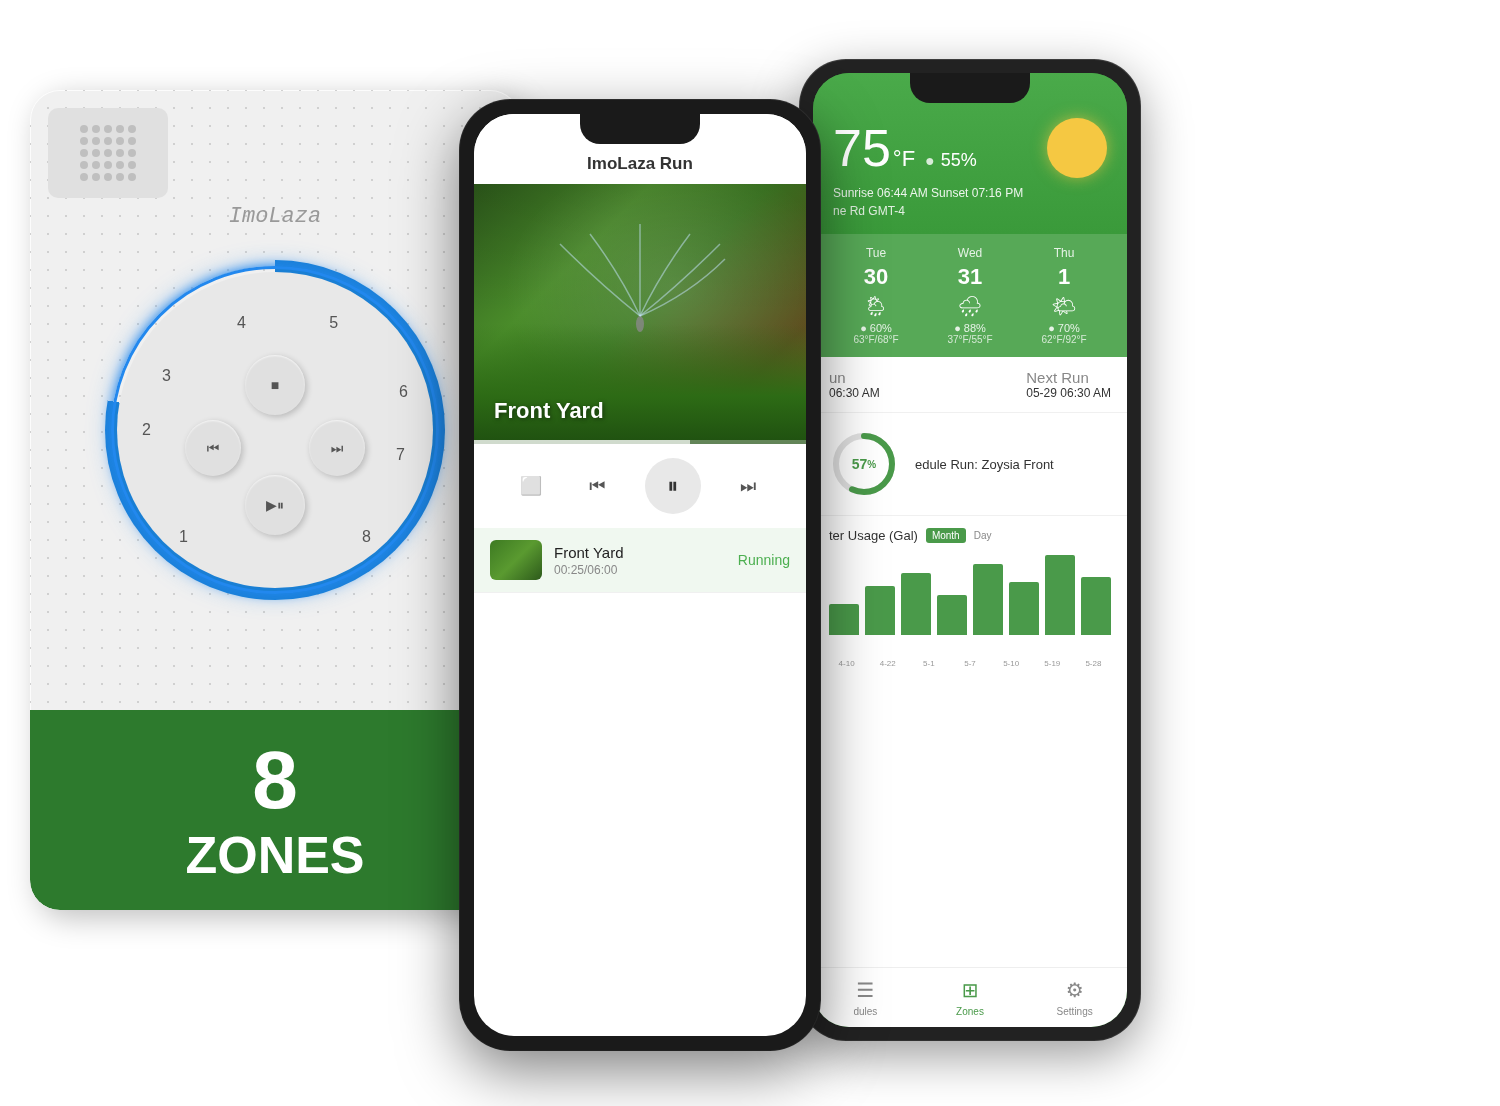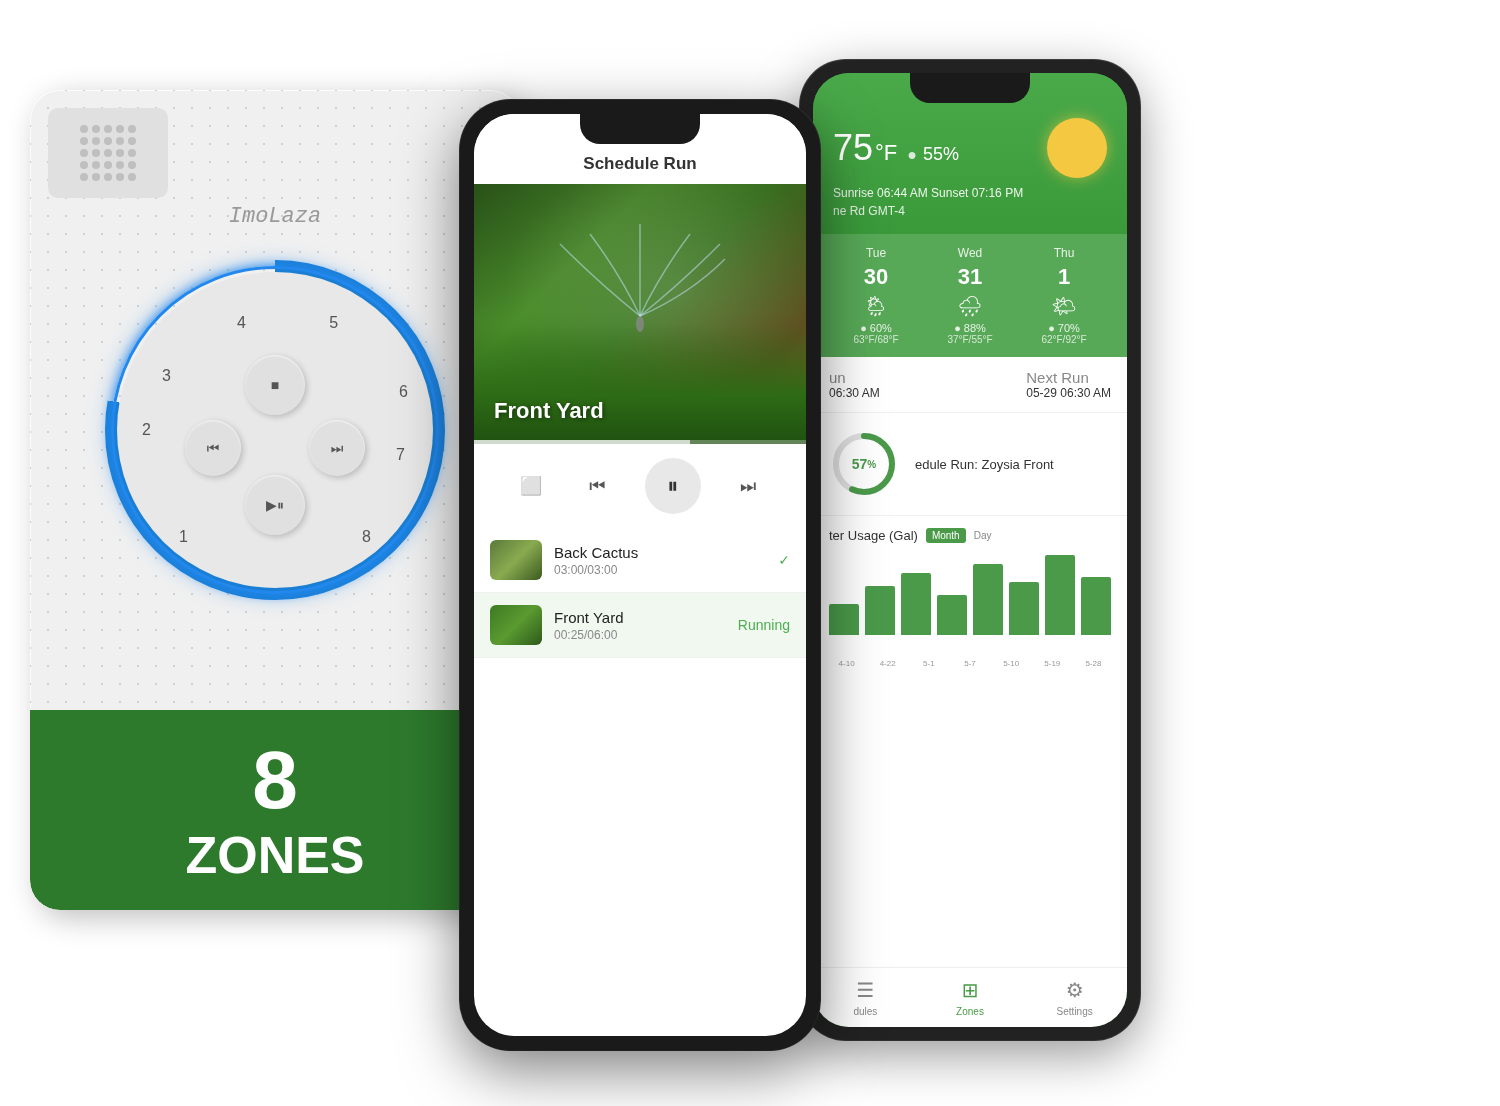--- a/index.html
+++ b/index.html
@@ -471,21 +471,21 @@
     }
 
     .weather-temp-row {
       display: flex;
       align-items: center;
       gap: 16px;
       margin-bottom: 8px;
     }
 
     .weather-temp {
-      font-size: 36px;
+      font-size: 52px;
       font-weight: 300;
       color: white;
     }
 
     .sun-icon {
       width: 60px;
       height: 60px;
       background: #f5c842;
       border-radius: 50%;
       box-shadow: 0 0 15px rgba(245,200,66,0.6);
@@ -747,21 +747,21 @@
       </div>
     </div>
   </div>
 
   <div class="phone-front">
     <div class="phone-frame">
       <div class="phone-screen">
         <div class="phone-notch"></div>
 
         <div class="app-header">
-          <div class="app-title">Schedule Run</div>
+          <div class="app-title">ImoLaza Run</div>
         </div>
 
         <div class="sprinkler-image">
           <div class="grass-overlay"></div>
 
           <svg style="position:absolute;top:20px;left:50%;transform:translateX(-50%)" width="200" height="160" viewBox="0 0 200 160">
             <ellipse cx="100" cy="120" rx="4" ry="8" fill="#888" opacity="0.8"></ellipse>
             <path d="M100 112 Q60 80 20 40" stroke="rgba(200,230,255,0.5)" stroke-width="1.5" fill="none"></path>
             <path d="M100 112 Q80 70 50 30" stroke="rgba(200,230,255,0.5)" stroke-width="1.5" fill="none"></path>
             <path d="M100 112 Q100 65 100 20" stroke="rgba(200,230,255,0.5)" stroke-width="1.5" fill="none"></path>
@@ -777,30 +777,20 @@
 
         <div class="playback-controls">
           <div class="ctrl-icon">⬜</div>
           <div class="ctrl-icon">⏮</div>
           <div class="play-pause-btn">⏸</div>
           <div class="ctrl-icon">⏭</div>
         </div>
 
         <div class="zone-list">
 
-          <div class="zone-item">
-            <div class="zone-thumb">
-              <div class="zone-thumb-img cactus"></div>
-            </div>
-            <div class="zone-info">
-              <div class="zone-name">Back Cactus</div>
-              <div class="zone-time">03:00/03:00</div>
-            </div>
-            <div class="zone-status status-done">✓</div>
-          </div>
 
 
           <div class="zone-item active">
             <div class="zone-thumb">
               <div class="zone-thumb-img"></div>
             </div>
             <div class="zone-info">
               <div class="zone-name">Front Yard</div>
               <div class="zone-time">00:25/06:00</div>
             </div>

